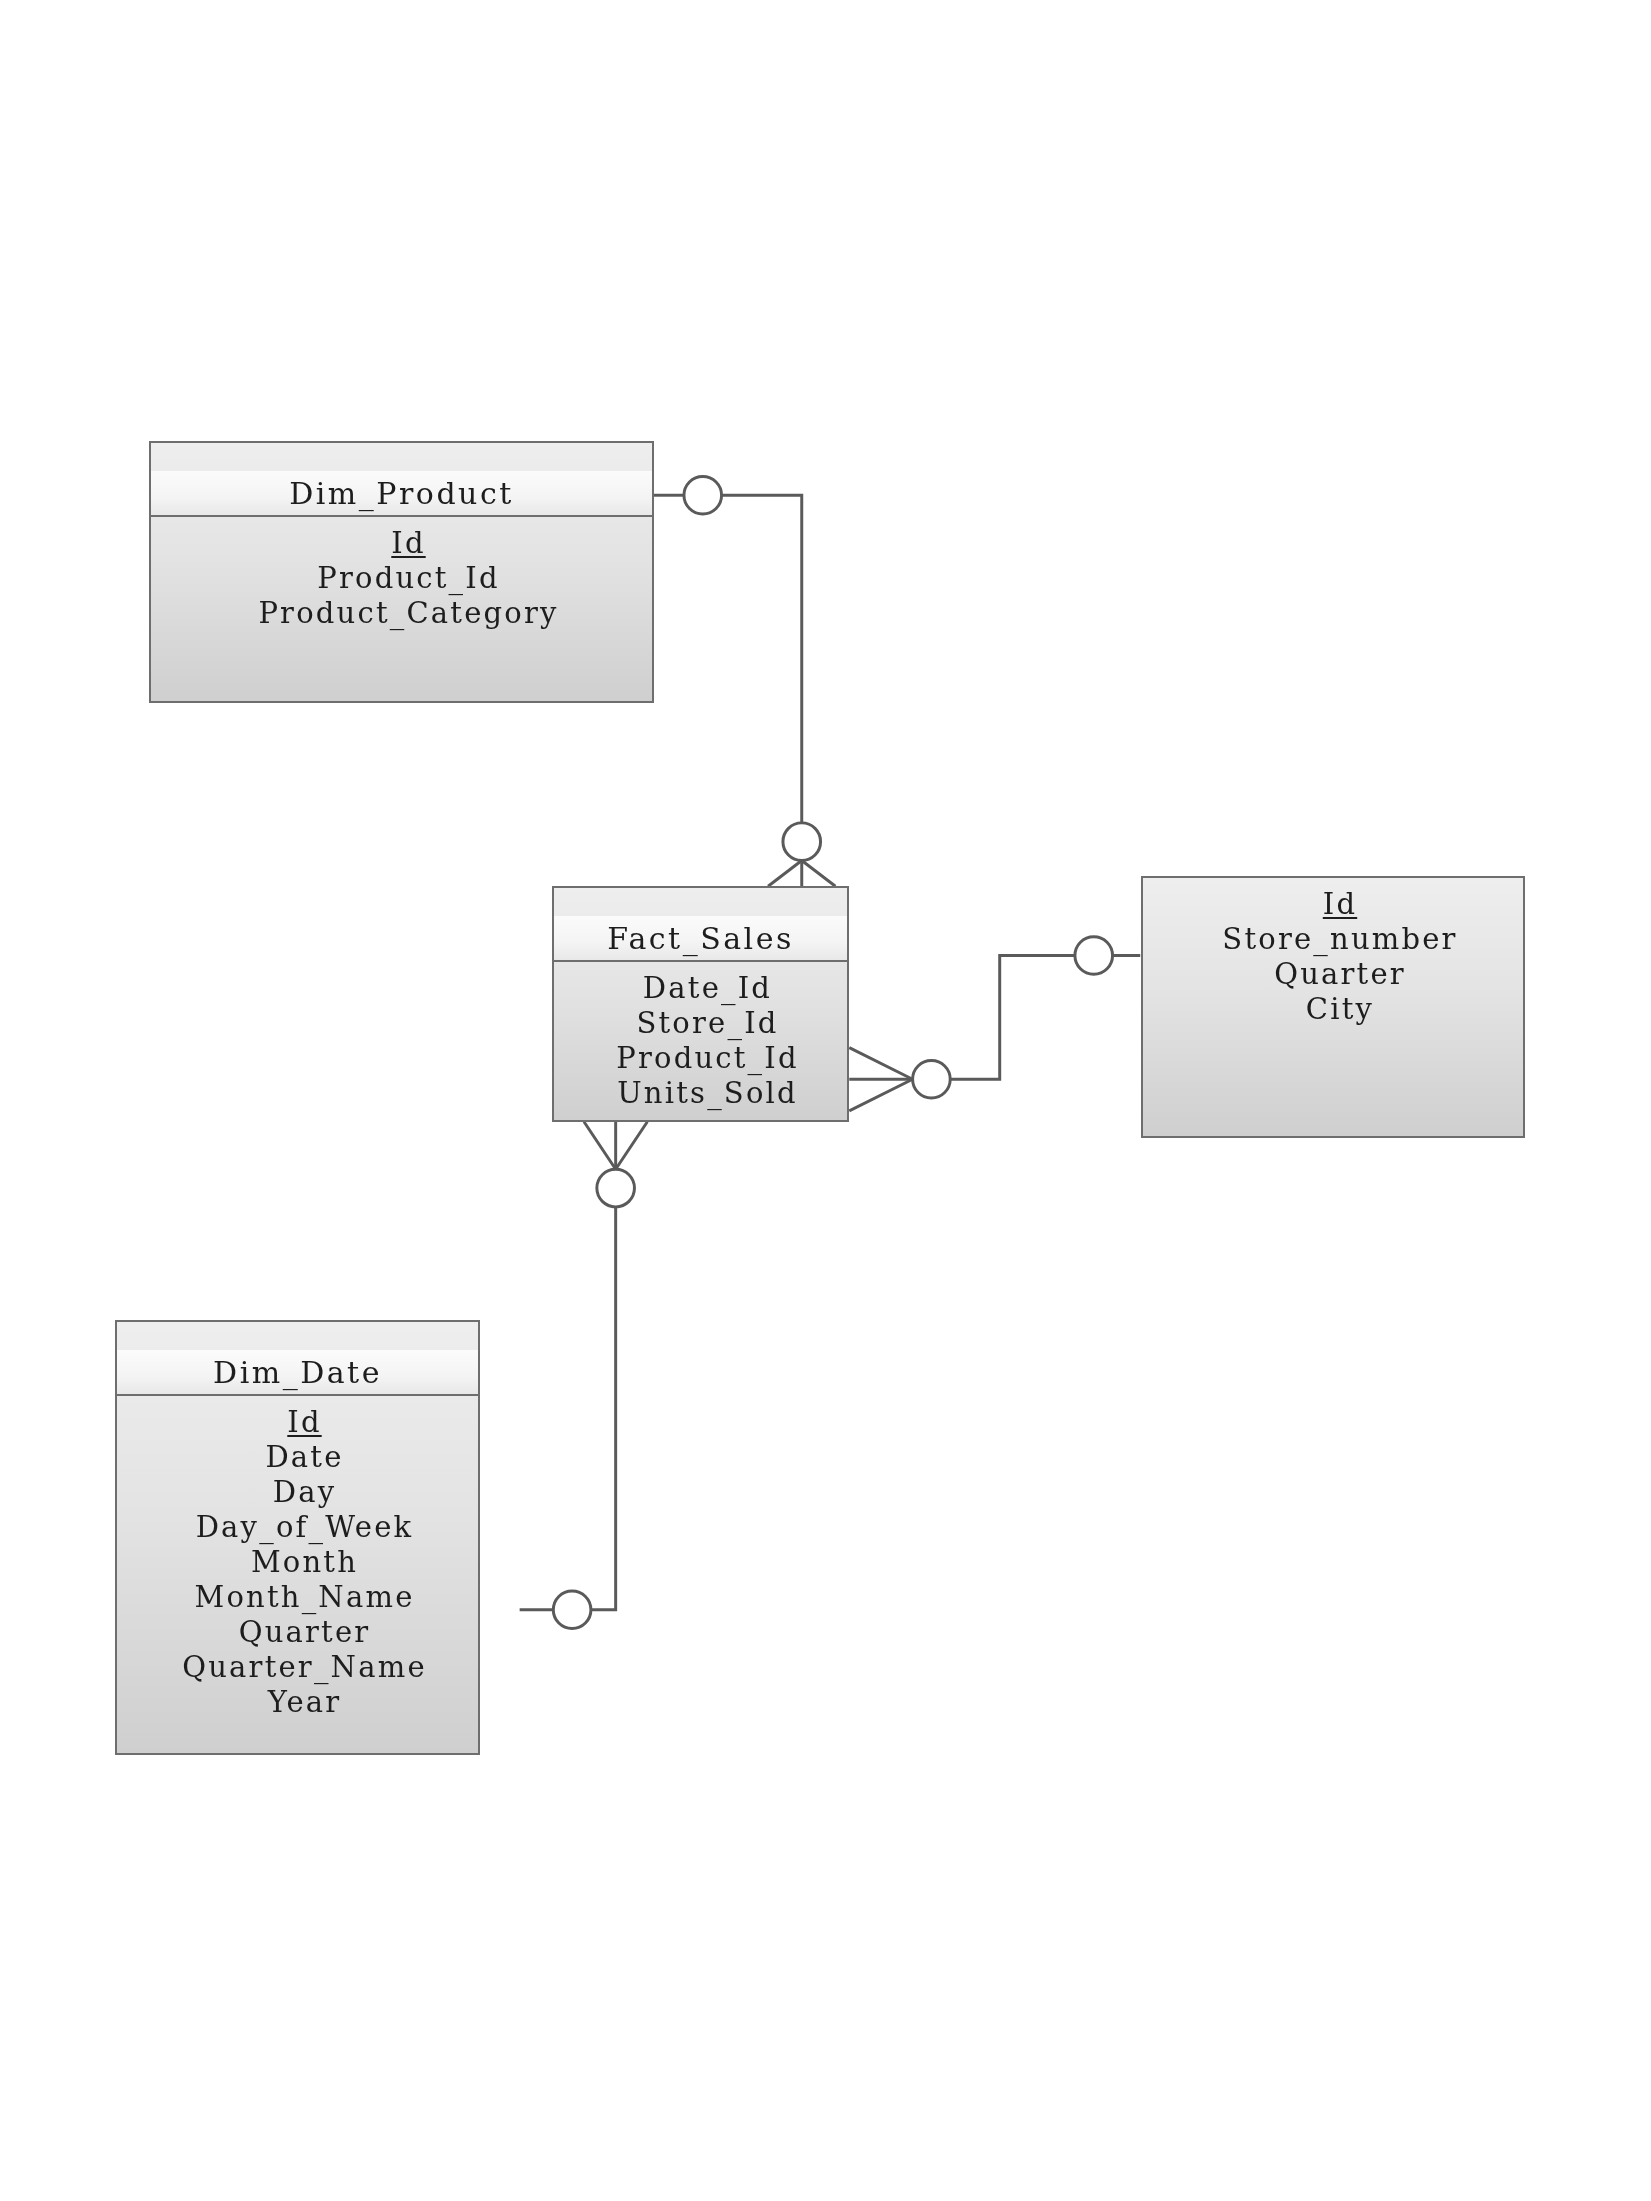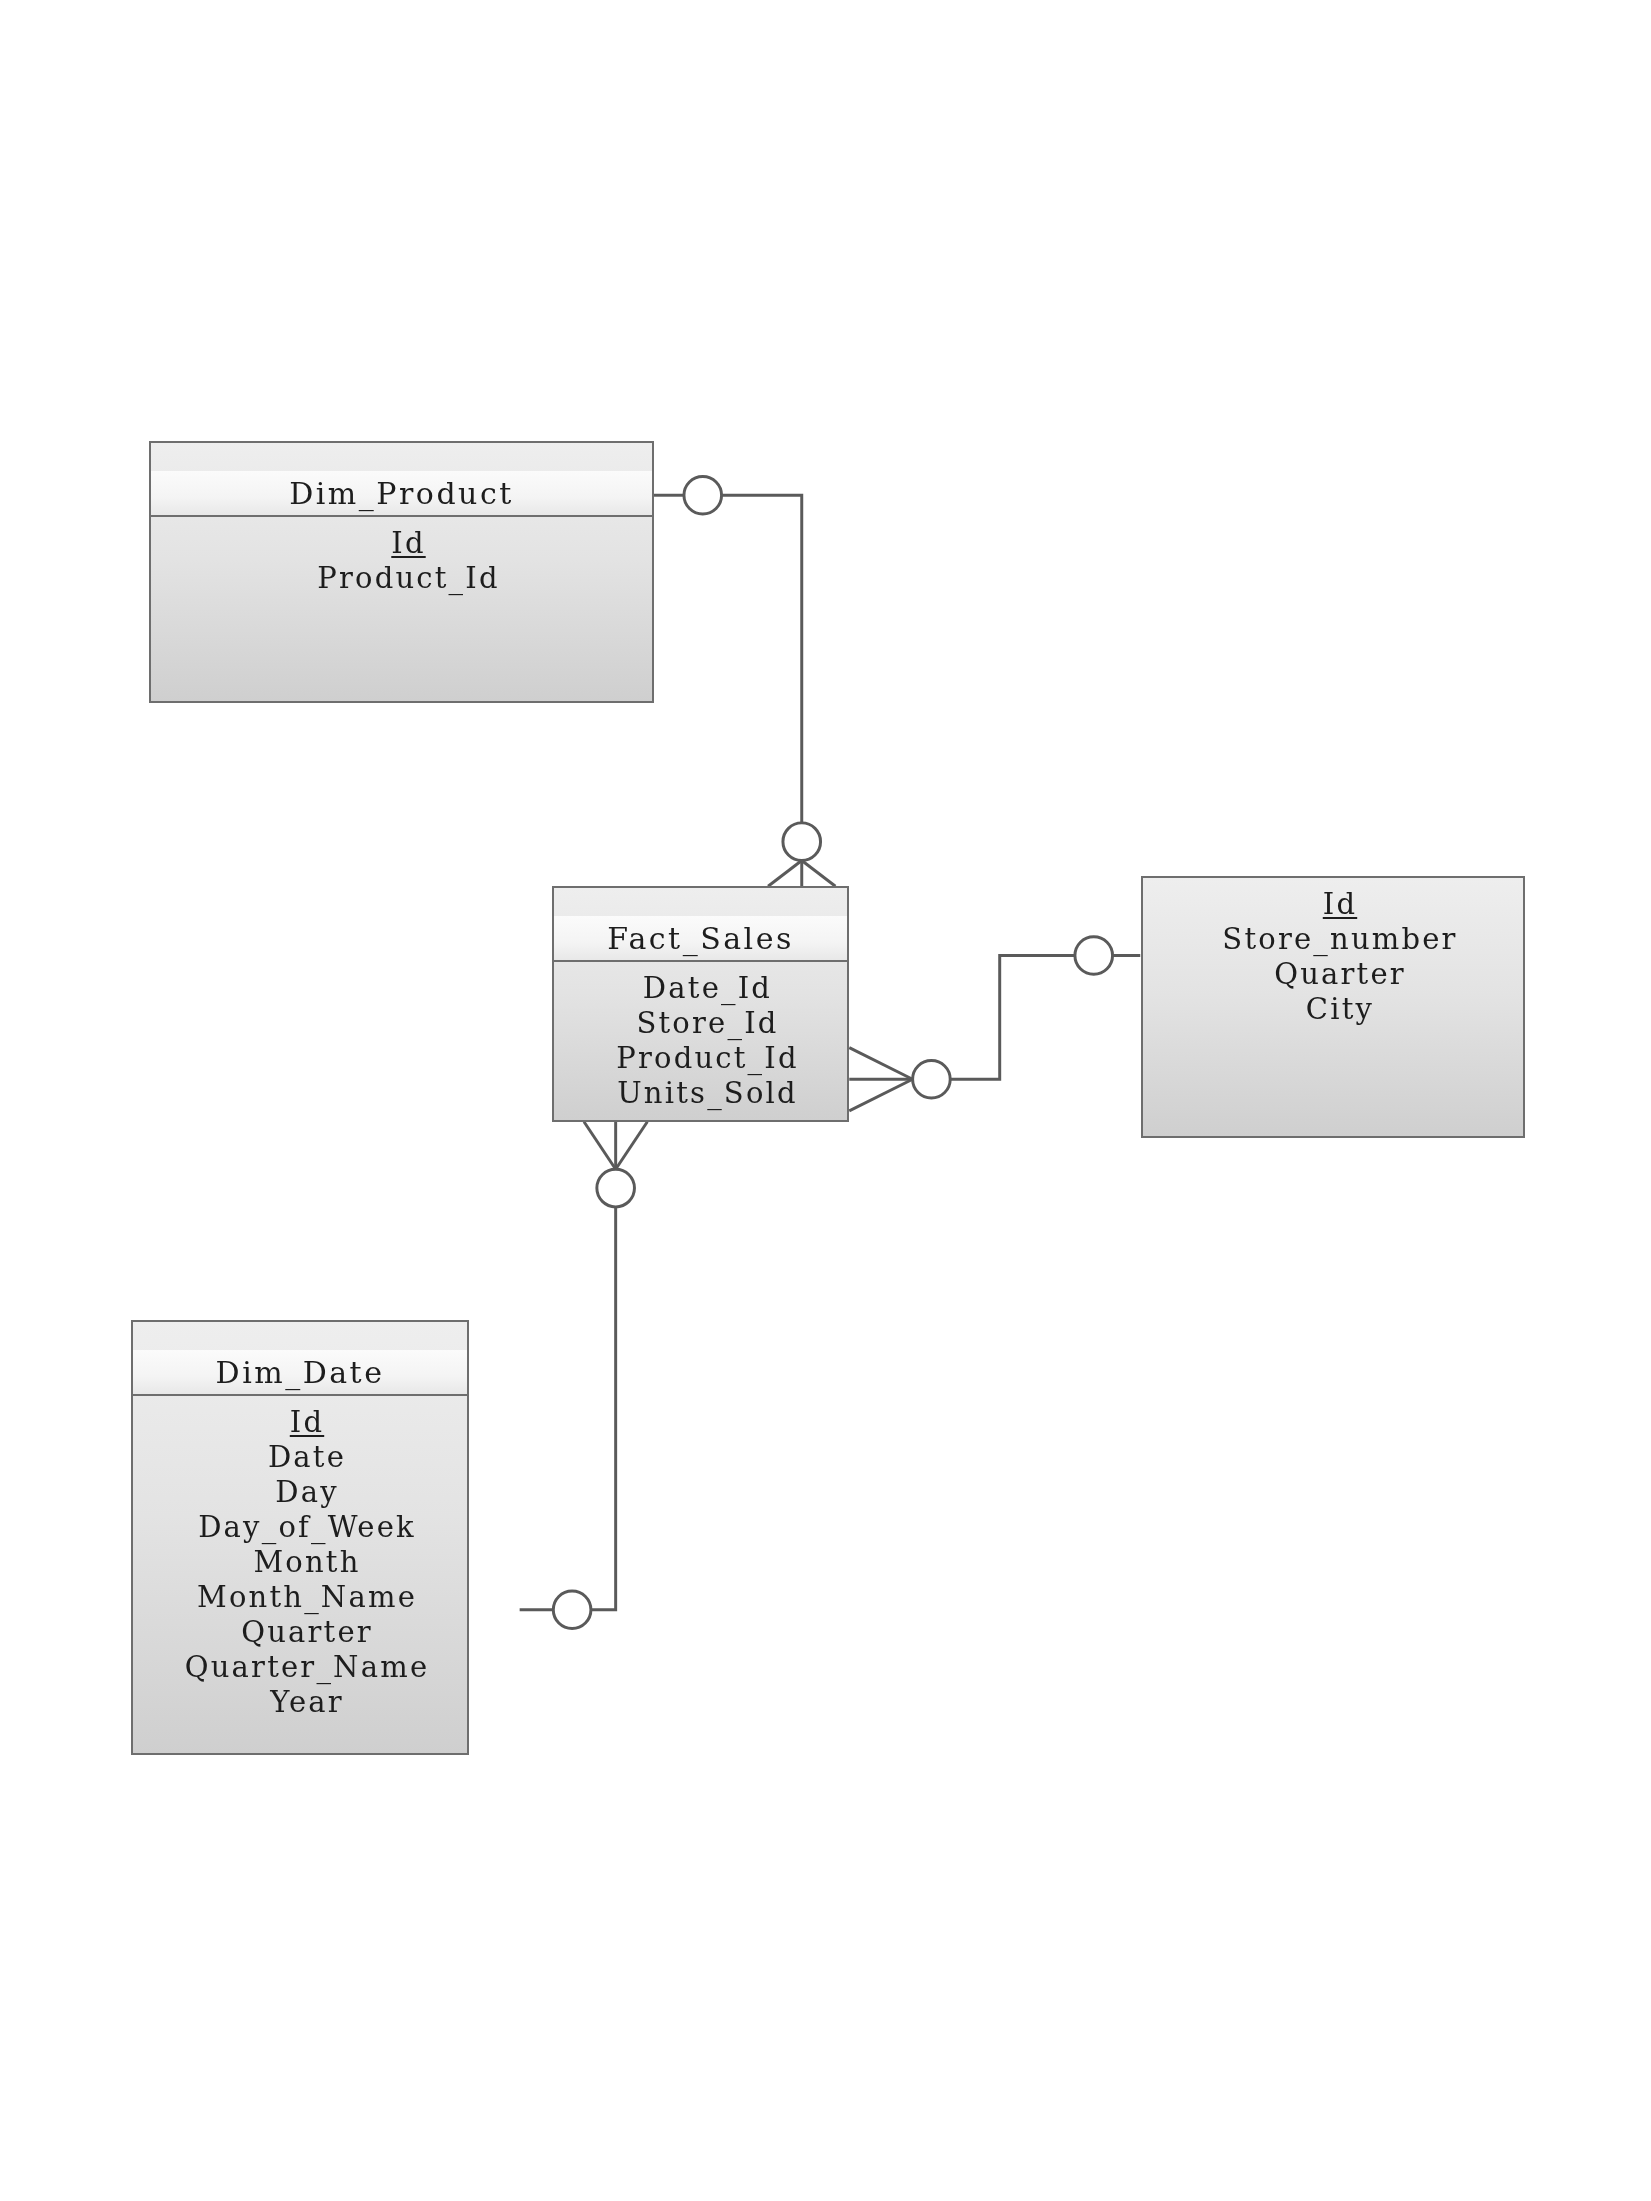--- a/index.html
+++ b/index.html
@@ -104,20 +104,21 @@
       </g>
 
     </g>
   </svg>
 
   <div class="entity" style="left:149px; top:441px; width:505px; height:262px;">
     <div class="entity-header">Dim_Product</div>
     <div class="entity-body">
       <div class="attr pk">Id</div>
       <div class="attr">Product_Id</div>
+      <div class="attr">Product_Category</div>
     </div>
   </div>
 
   <div class="entity" style="left:552px; top:886px; width:297px; height:236px;">
     <div class="entity-header">Fact_Sales</div>
     <div class="entity-body">
       <div class="attr">Date_Id</div>
       <div class="attr">Store_Id</div>
       <div class="attr">Product_Id</div>
       <div class="attr">Units_Sold</div>
@@ -126,21 +127,21 @@
 
   <div class="entity" style="left:1141px; top:876px; width:384px; height:262px;">
     <div class="entity-body">
       <div class="attr pk">Id</div>
       <div class="attr">Store_number</div>
       <div class="attr">Quarter</div>
       <div class="attr">City</div>
     </div>
   </div>
 
-  <div class="entity" style="left:131px; top:1320px; width:338px; height:435px;">
+  <div class="entity" style="left:115px; top:1320px; width:365px; height:435px;">
     <div class="entity-header">Dim_Date</div>
     <div class="entity-body">
       <div class="attr pk">Id</div>
       <div class="attr">Date</div>
       <div class="attr">Day</div>
       <div class="attr">Day_of_Week</div>
       <div class="attr">Month</div>
       <div class="attr">Month_Name</div>
       <div class="attr">Quarter</div>
       <div class="attr">Quarter_Name</div>

